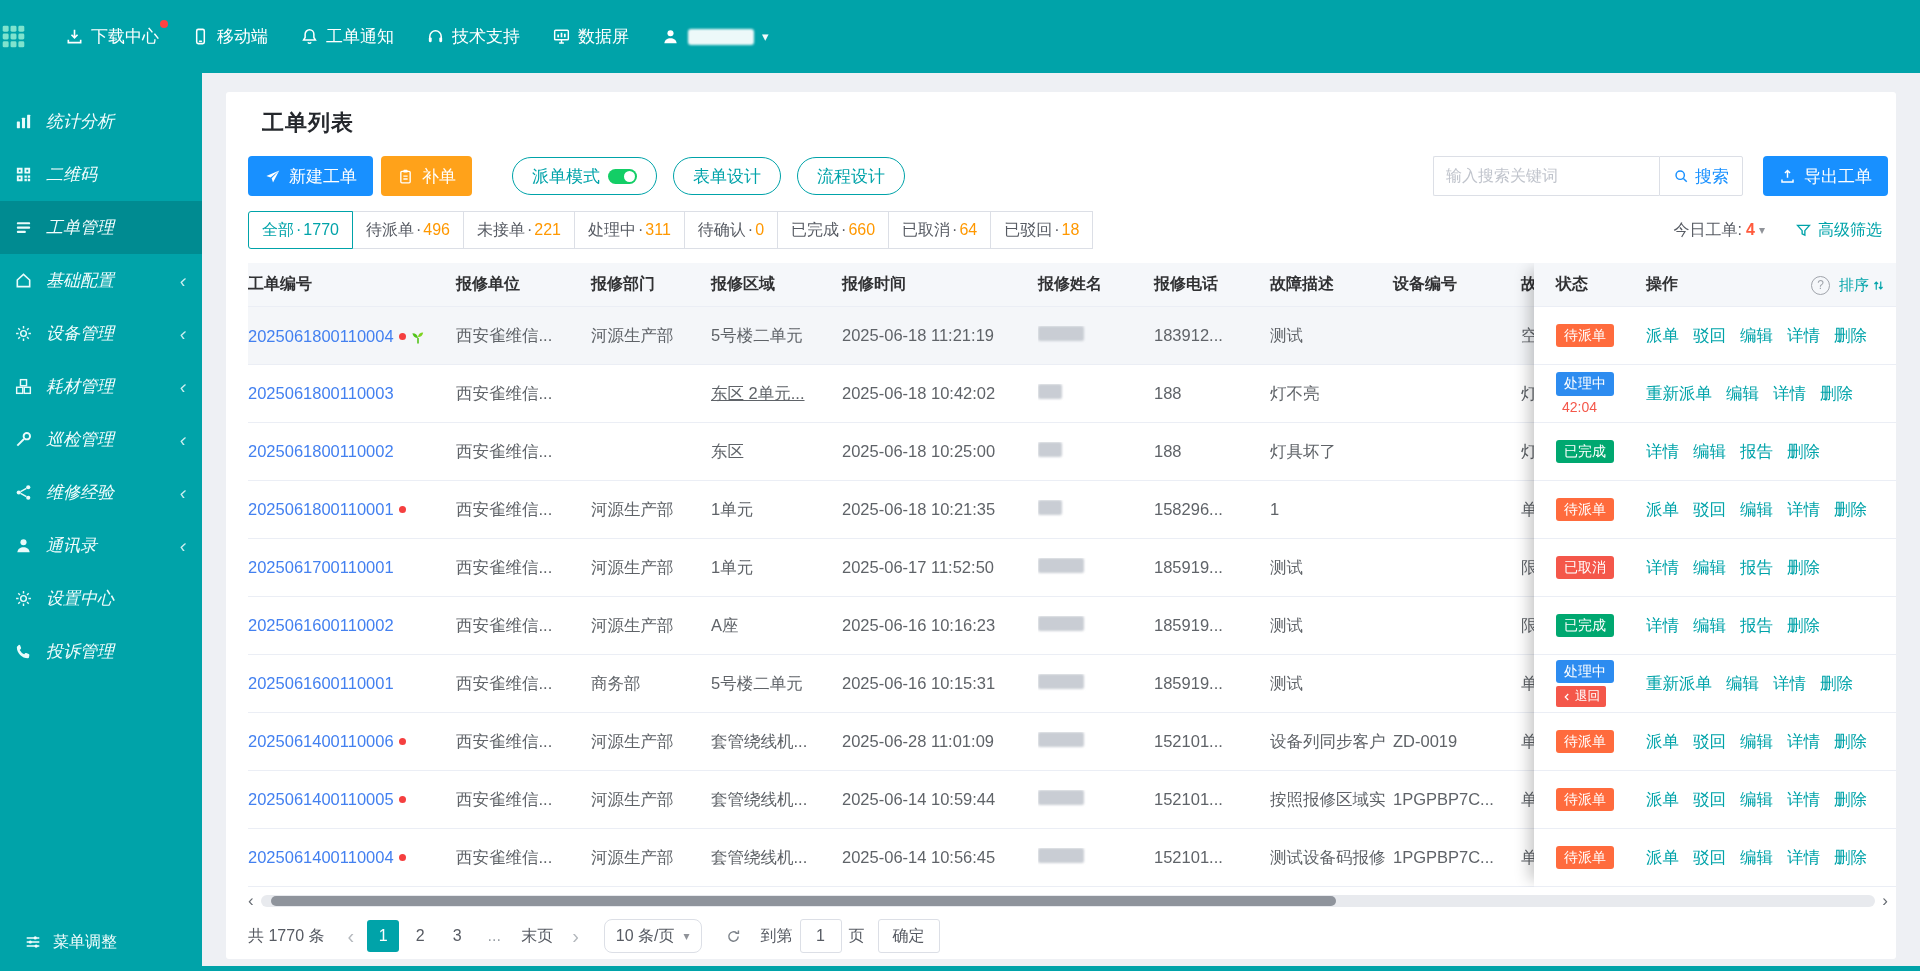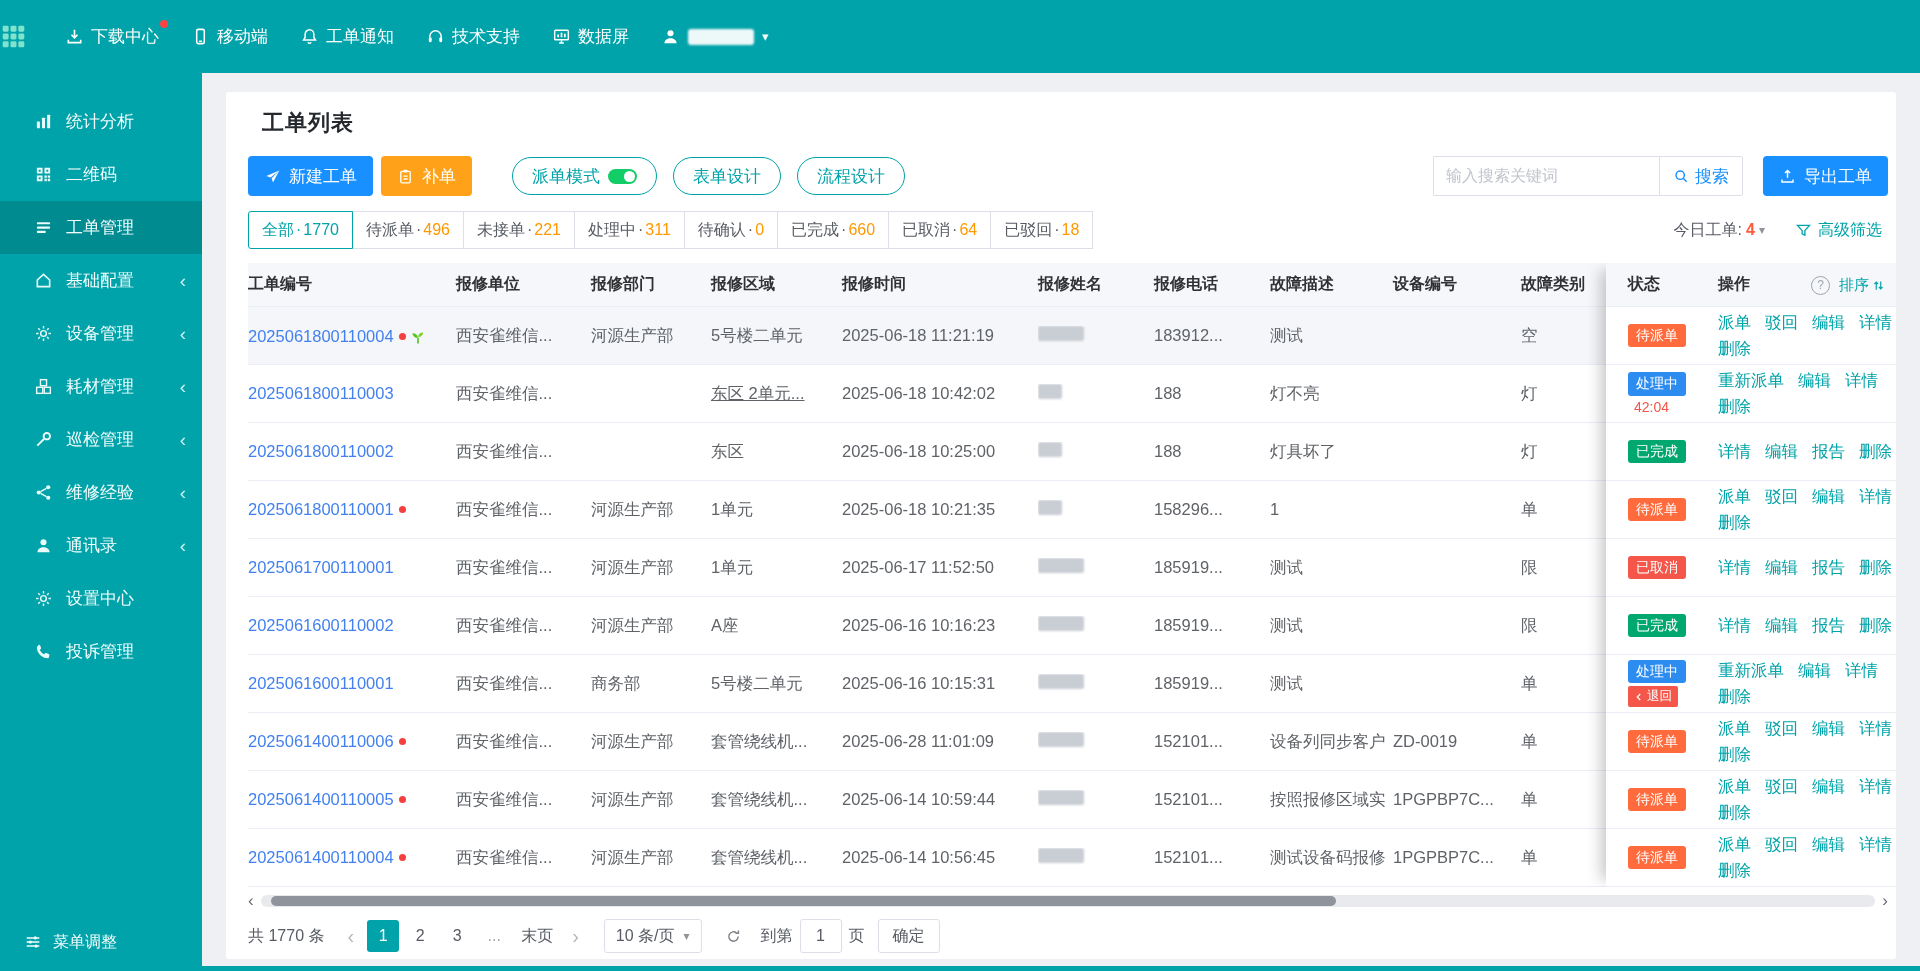--- a/index.html
+++ b/index.html
@@ -19,21 +19,21 @@
   #topbar-nav{display:flex;align-items:center;gap:32px;}
   .tb-item{display:flex;align-items:center;gap:7px;font-size:17px;position:relative;cursor:pointer;white-space:nowrap;}
   .tb-ic svg{width:19px;height:19px;}
   .red-dot{position:absolute;top:-5px;right:-9px;width:8px;height:8px;border-radius:50%;background:#FF4242;}
   .tb-user{display:flex;align-items:center;gap:8px;cursor:pointer;}
   .user-mask{width:66px;height:16px;background:rgba(255,255,255,.93);border-radius:3px;filter:blur(1px);}
   .caret{font-size:13px;color:rgba(255,255,255,.95);}
 
   
   .sidebar{position:absolute;left:0;top:73px;width:202px;bottom:0;background:#00A3A9;color:#F2FDFD;z-index:20;padding-top:22px;}
-  .side-item{display:flex;align-items:center;height:53px;padding:0 16px 0 34px;font-size:17px;gap:13px;cursor:pointer;}
+  .side-item{display:flex;align-items:center;height:53px;padding:0 16px 0 14px;font-size:17px;gap:13px;cursor:pointer;font-style:italic;}
   .side-item.active{background:#008B91;}
   .side-ic{color:#EAFBFB;}
   .side-ic svg{width:19px;height:19px;}
   .chev{margin-left:auto;font-size:19px;opacity:.85;}
   .side-foot{position:absolute;bottom:0;left:0;right:0;height:58px;display:flex;align-items:center;gap:11px;padding-left:24px;font-size:16px;cursor:pointer;}
   .side-foot svg{width:18px;height:18px;}
 
   
   .main{position:absolute;left:202px;top:73px;right:0;bottom:0;background:#EEF0F4;}
   .card{position:absolute;left:24px;top:19px;right:24px;bottom:12px;background:#fff;border-radius:3px;padding-top:16px;}
@@ -78,21 +78,21 @@
   .td{flex:none;white-space:nowrap;overflow:hidden;padding-right:10px;}
   .td.extra{overflow:visible;}
   .th{overflow:visible;}
   .id-link{color:#4380F0;}
   .rdot{display:inline-block;width:7px;height:7px;background:#F53F3F;border-radius:50%;margin-left:5px;vertical-align:2px;}
   .sprout{display:inline-block;margin-left:2px;vertical-align:-4px;}
   .sprout svg{width:20px;height:20px;}
   .mask{display:inline-block;width:46px;height:15px;background:#C9CDD4;border-radius:2px;filter:blur(1.2px);}
   .mask.sm{width:24px;}
 
-  .pinned{position:absolute;top:0;right:0;width:290px;height:624px;background:#7dd3fc;box-shadow:-12px 0 14px -7px rgba(0,0,0,.22);z-index:5;}
+  .pinned{position:absolute;top:0;right:0;width:362px;height:624px;background:#7dd3fc;box-shadow:-12px 0 14px -7px rgba(0,0,0,.22);z-index:5;}
   .p-head{height:44px;background:#F5F7FA;display:flex;align-items:center;border-bottom:1px solid #EBEEF5;font-weight:bold;color:#303133;font-size:16px;padding-left:22px;position:relative;}
   .p-head .col-st{width:90px;}
   .p-tools{position:absolute;right:10px;top:0;height:44px;display:flex;align-items:center;gap:9px;font-weight:normal;}
   .qmark{width:19px;height:19px;border:1.5px solid #A0A4AB;border-radius:50%;color:#A0A4AB;font-size:12px;display:flex;align-items:center;justify-content:center;cursor:pointer;}
   .sortlab{color:#00A3A9;font-size:15px;display:flex;align-items:center;gap:2px;cursor:pointer;}
   .sortlab svg{width:15px;height:15px;}
   .p-row{height:58px;display:flex;align-items:center;border-bottom:1px solid #EBEEF5;padding-left:22px;background:#fff;}
   .st-wrap{width:90px;display:flex;flex-direction:column;align-items:flex-start;gap:3px;flex:none;}
   .badge{font-size:14px;color:#fff;padding:3px 8px;border-radius:3px;line-height:1.25;white-space:nowrap;}
   .b-orange{background:#FF6B3D;}.b-blue{background:#2D8CF0;}.b-green{background:#00A870;}.b-red{background:#F4574A;}
@@ -108,21 +108,21 @@
   .hs-track{flex:1;height:12px;background:#E8EAEE;border-radius:6px;position:relative;cursor:pointer;}
   .hs-thumb{position:absolute;left:10px;top:1px;width:66%;height:10px;background:#8F949C;border-radius:5px;cursor:grab;}
 
   
   .pager{display:flex;align-items:center;margin:11px 0 0 22px;font-size:16px;color:#575B63;gap:5px;}
   .total{margin-right:10px;}
   .pg{min-width:32px;height:32px;display:inline-flex;align-items:center;justify-content:center;border-radius:3px;cursor:pointer;padding:0 6px;}
   .pg.active{background:#00A3A9;color:#fff;}
   .pg.dots{color:#9AA0A6;}
   .pg-nav{color:#B4B8BD;font-size:20px;padding:0 8px;cursor:pointer;}
-  .size-sel{height:34px;border:1px solid #DCDFE6;border-radius:3px;display:inline-flex;align-items:center;padding:0 11px;gap:9px;margin-left:12px;background:#fff;cursor:pointer;}
+  .size-sel{height:34px;border:1px solid #DCDFE6;border-radius:8px;display:inline-flex;align-items:center;padding:0 11px;gap:9px;margin-left:12px;background:#fff;cursor:pointer;}
   .refresh{margin-left:18px;color:#7D838A;cursor:pointer;}
   .refresh svg{width:17px;height:17px;}
   .goto{display:flex;align-items:center;gap:7px;margin-left:14px;}
   .goto-input{width:42px;height:34px;border:1px solid #DCDFE6;border-radius:3px;text-align:center;font-size:16px;outline:none;color:#575B63;}
   .confirm{height:34px;border:1px solid #DCDFE6;background:#fff;border-radius:3px;padding:0 14px;margin-left:8px;font-size:16px;color:#575B63;cursor:pointer;}
 
   .bottom-strip{position:absolute;left:0;right:0;bottom:0;height:5px;background:#00A3A9;z-index:40;}
 </style>
 </head>
 <body>

